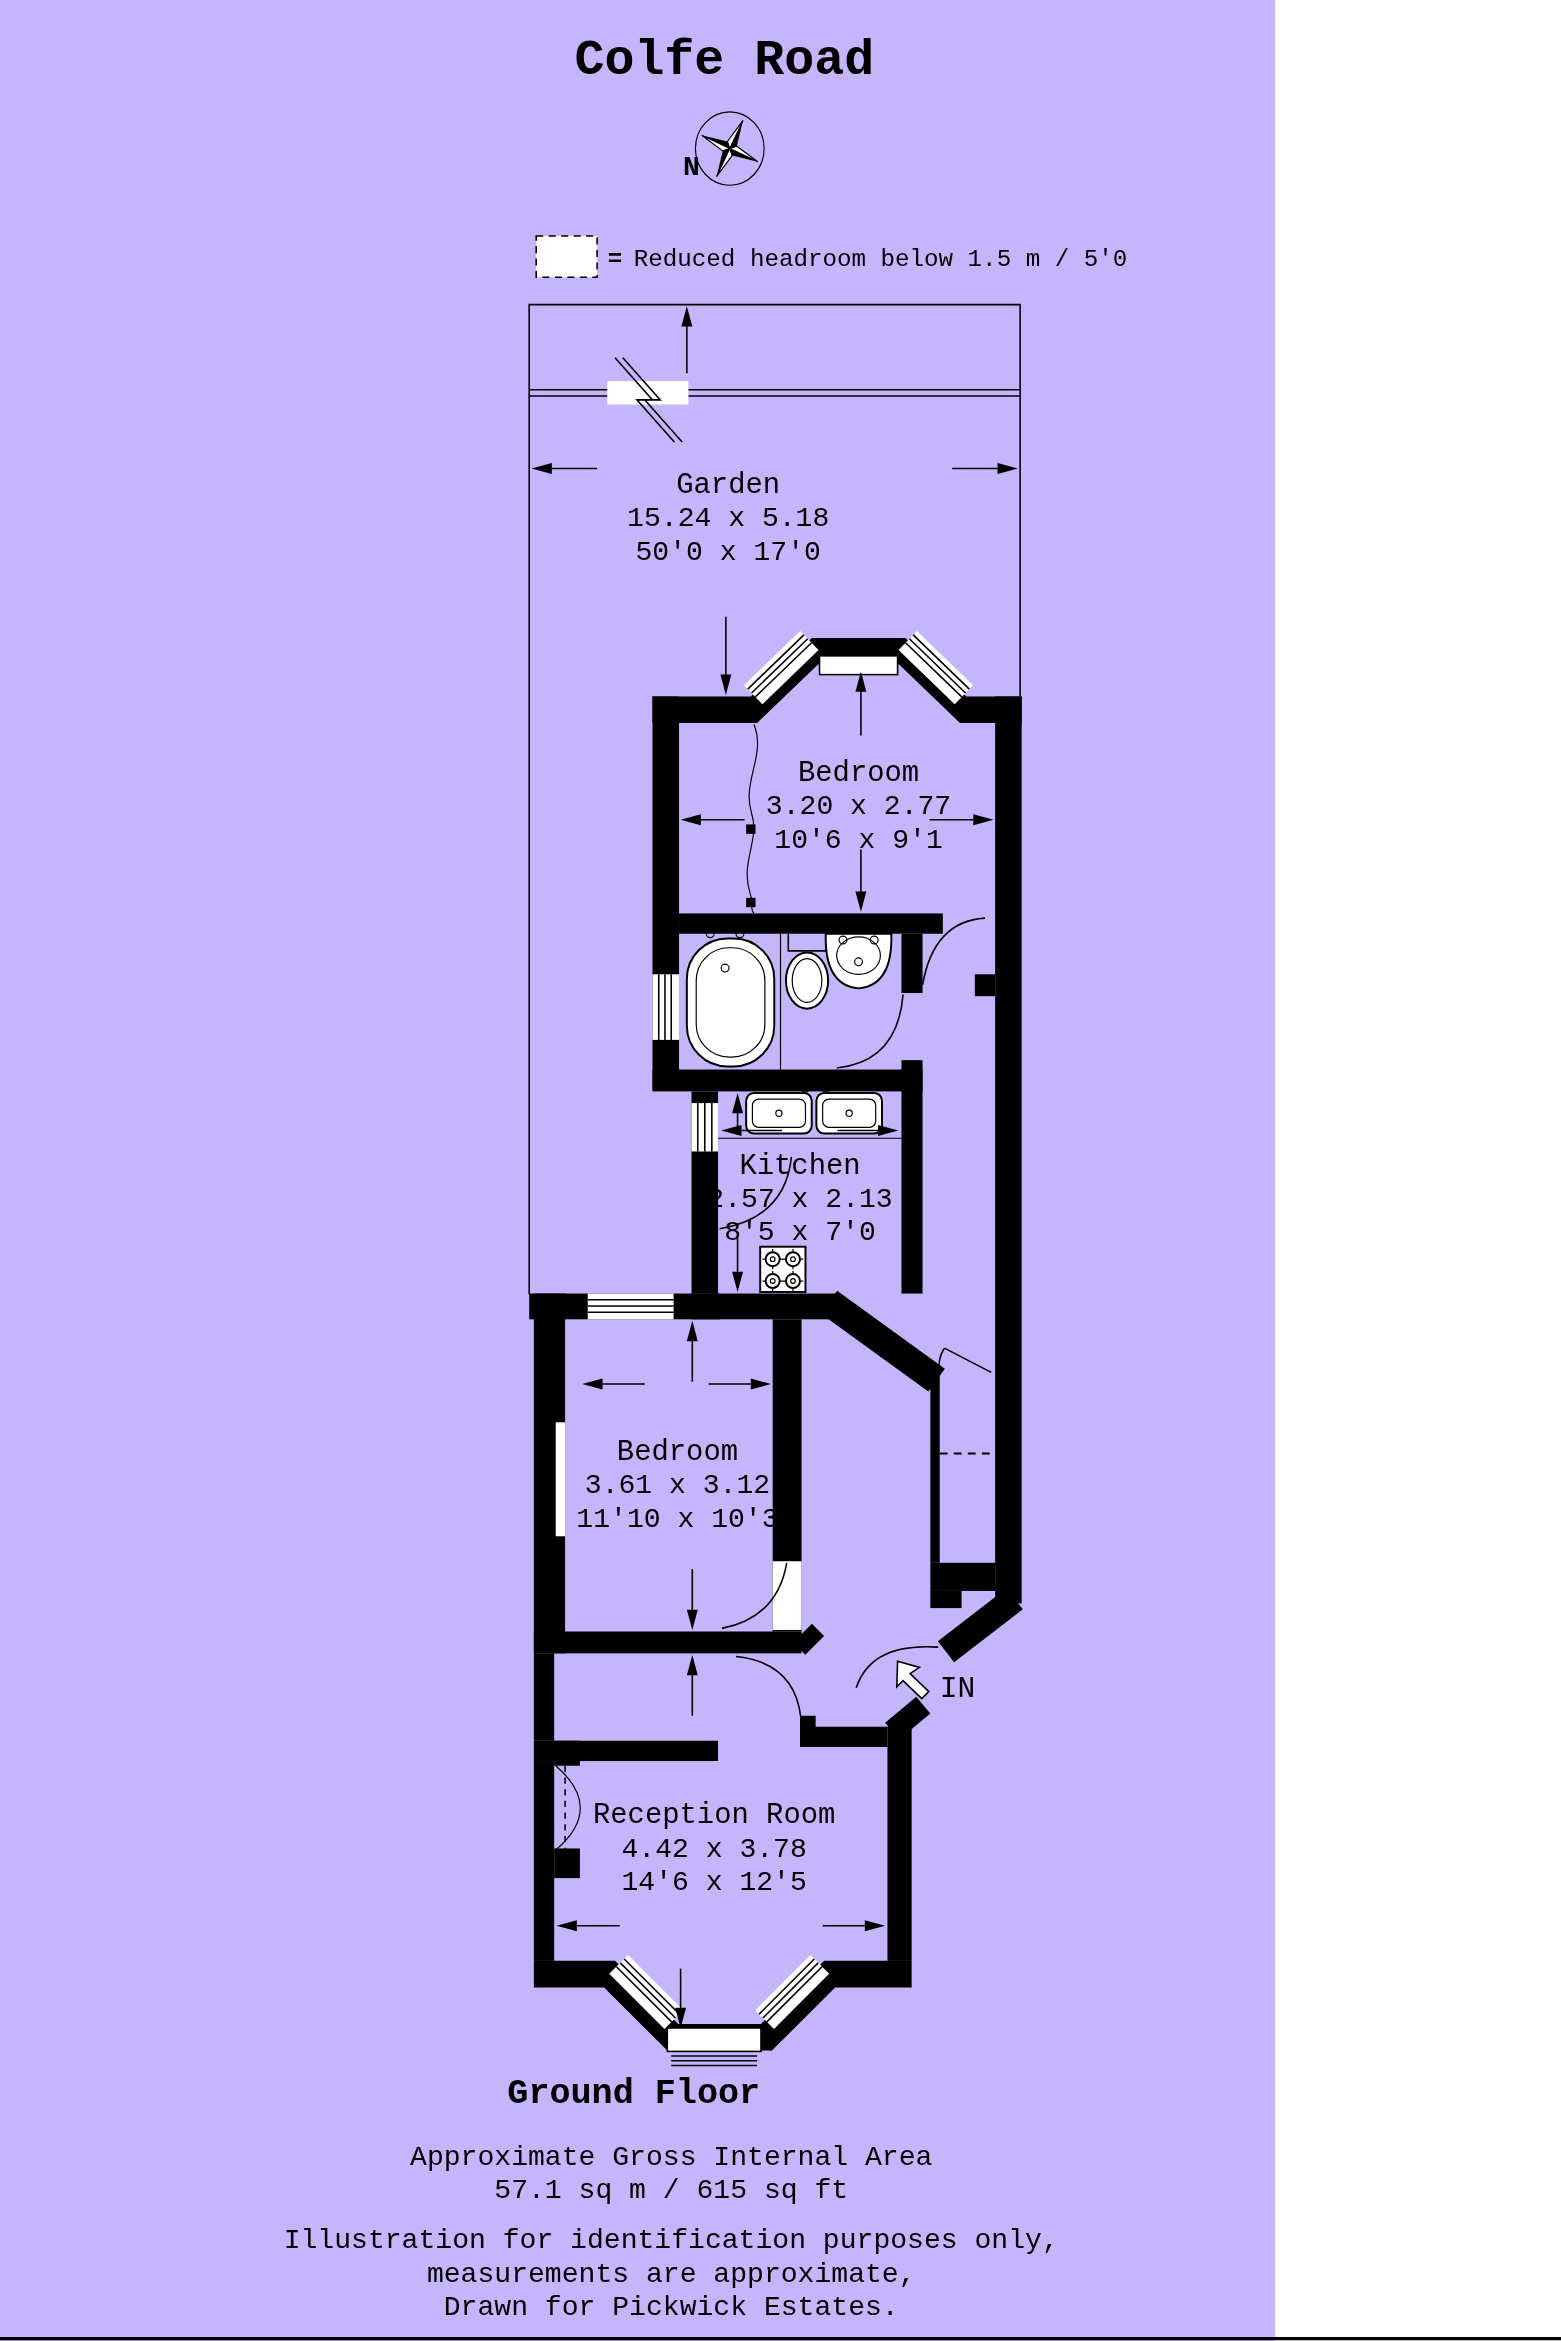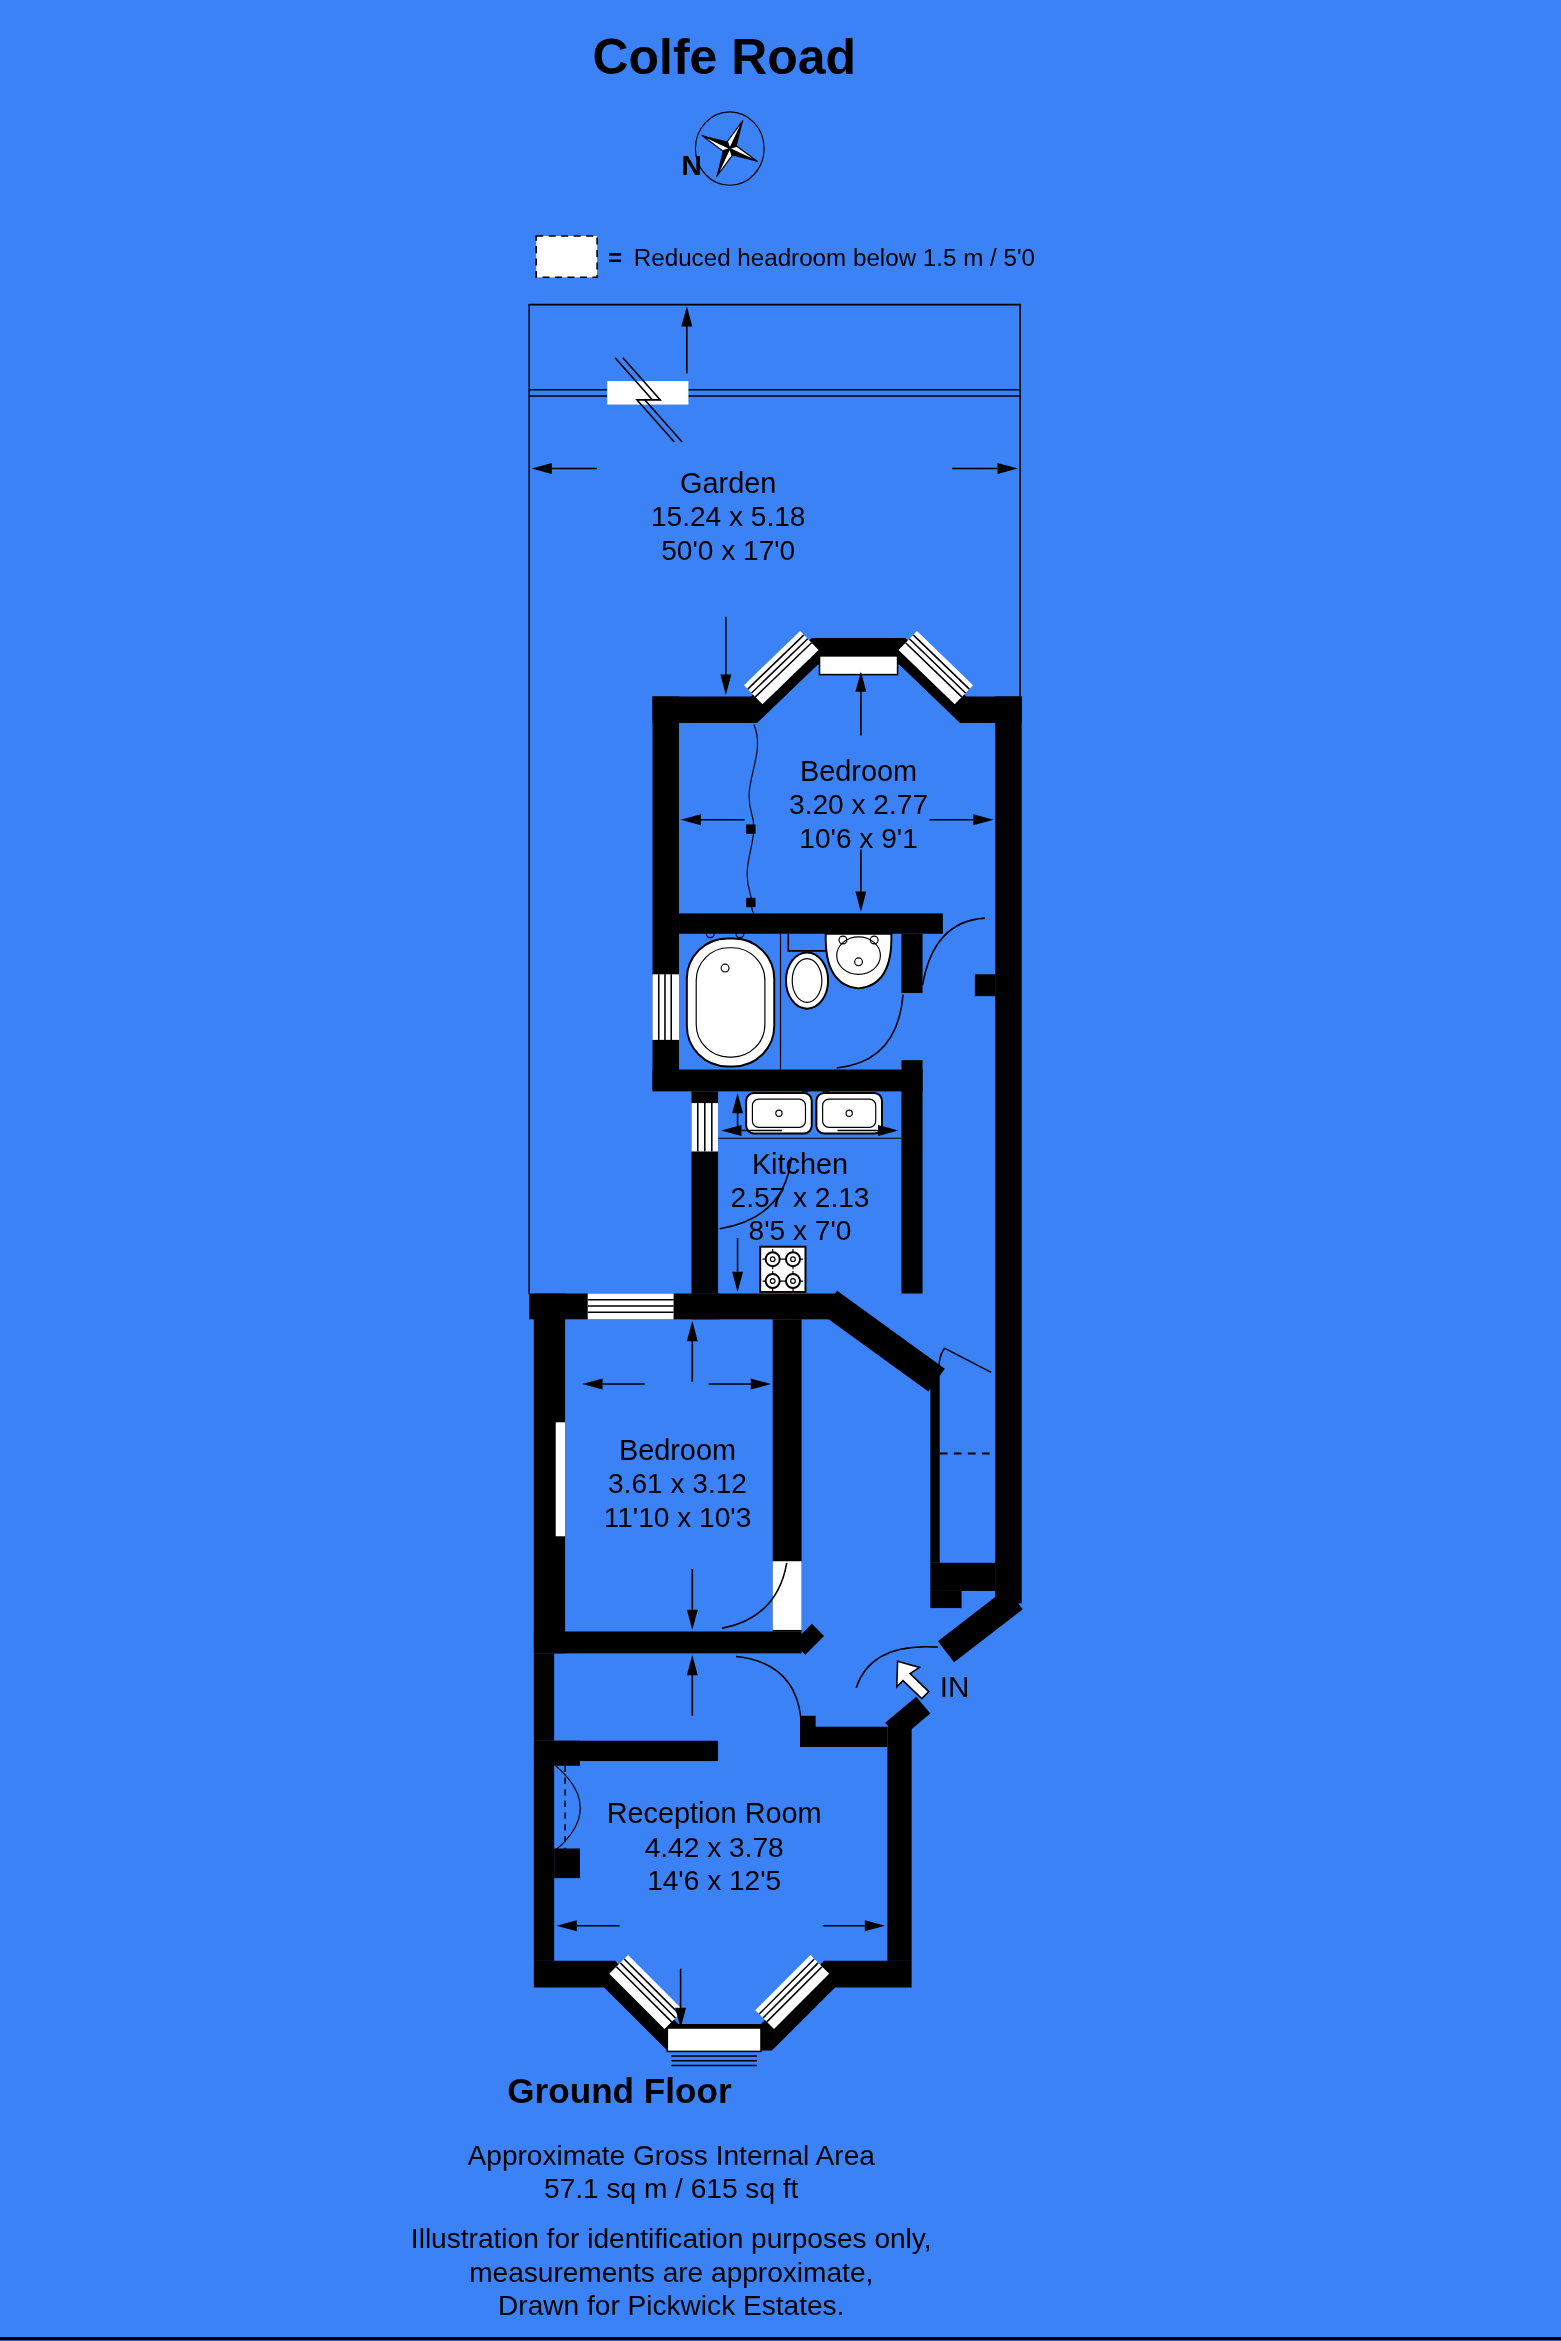--- a/index.html
+++ b/index.html
@@ -1,17 +1,17 @@
 <!DOCTYPE html>
 <html style="font-size:12.5px"><head>
 <meta charset="utf-8">
 <style>
   html,body{margin:0;padding:0;background:#ffffff;}
-  .page{width:1561px;height:2342px;position:relative;background:#3b82f6;
-        font-family:Liberation Sans, sans-serif;}
+  .page{width:1275px;height:2342px;position:relative;background:#c4b5fd;
+        font-family:Liberation Mono, monospace;}
   svg{display:block;}
   text{fill:#000;}
   .wall{fill:#000;stroke:none;}
   .thin{stroke:#000;stroke-width:2;fill:none;}
   .thin15{stroke:#000;stroke-width:1.5;fill:none;}
   .whitefill{fill:#fff;}
   .fixture{stroke:#000;stroke-width:2.5;fill:#fff;}
   .arrowline{stroke:#000;stroke-width:2;fill:none;}
   .arrowhead{fill:#000;stroke:none;}
   .roomname{font-size:37px;}

